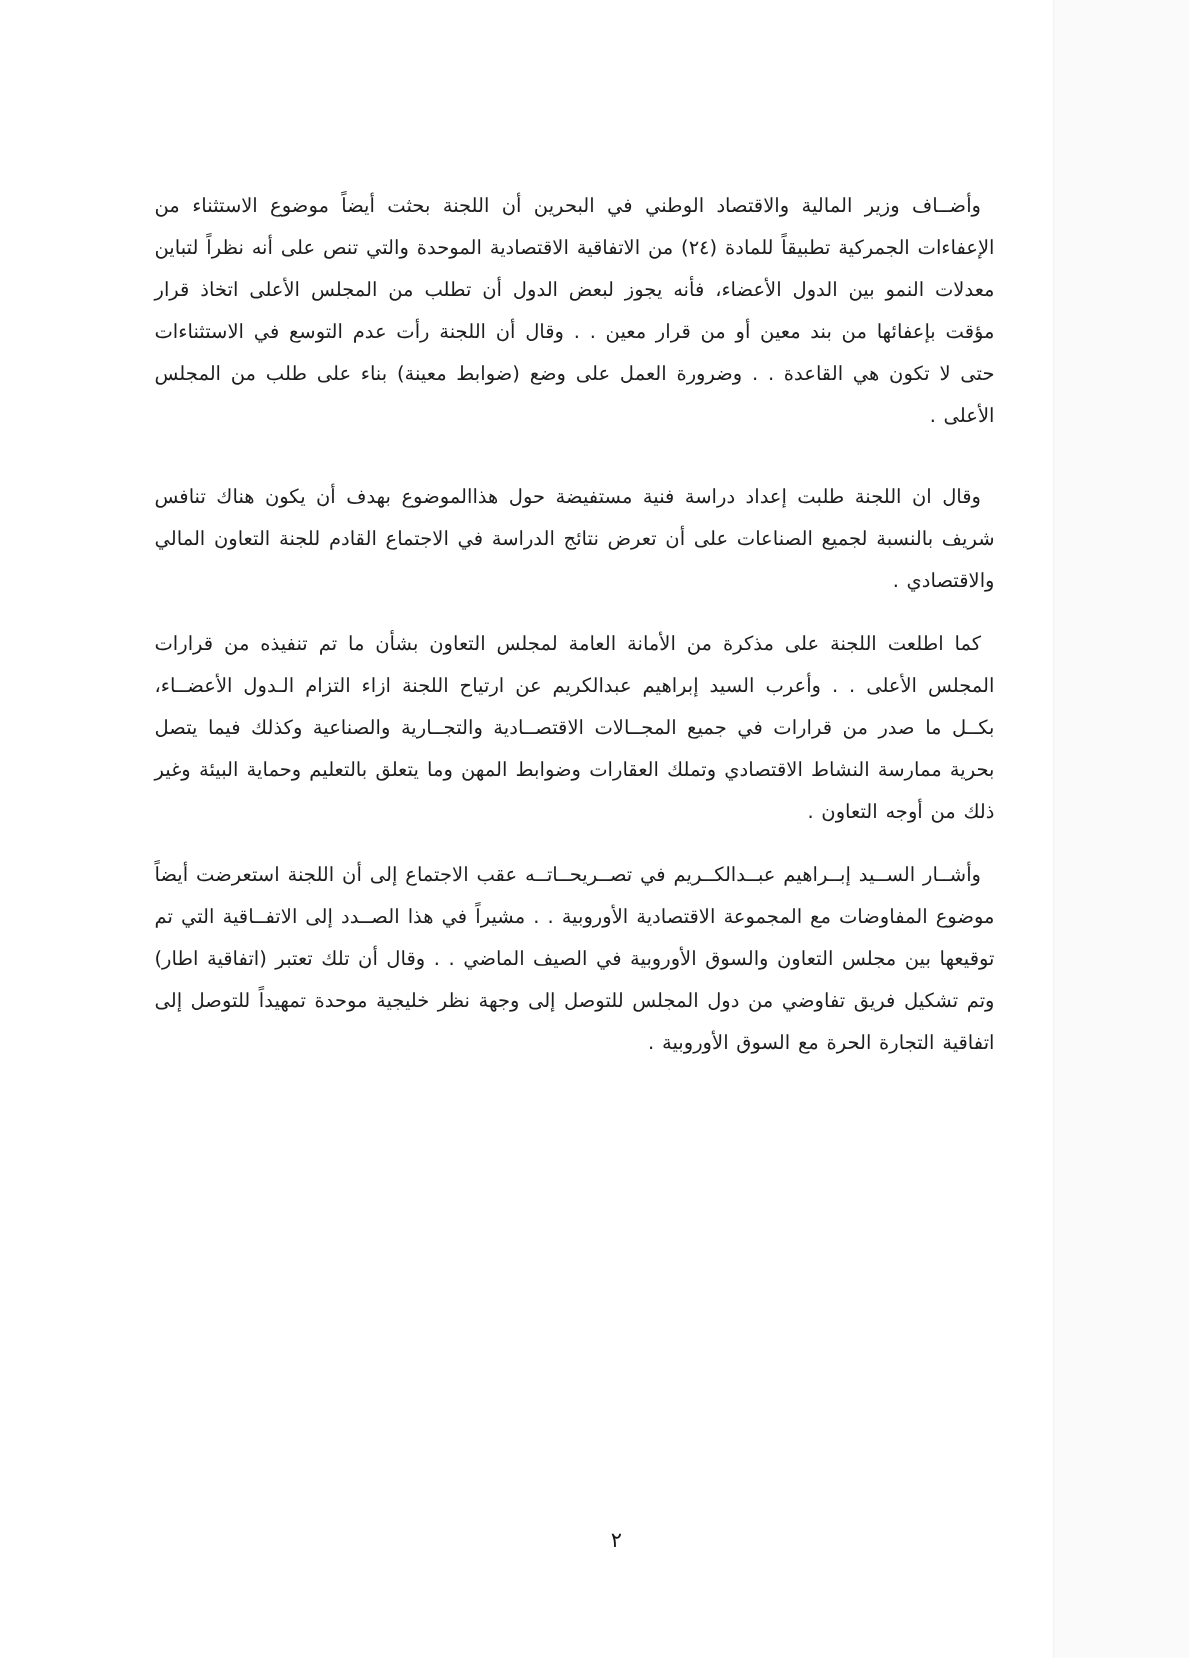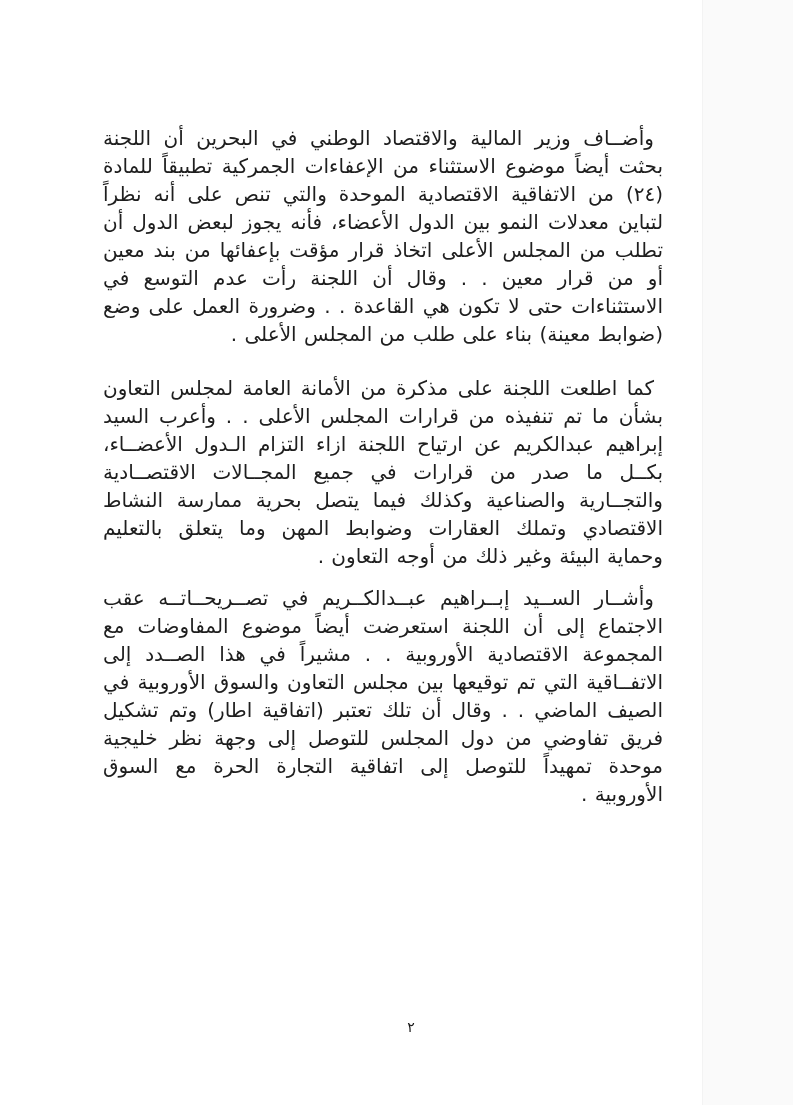--- a/index.html
+++ b/index.html
@@ -30,21 +30,21 @@
     border-left: 1px solid #f3f3f3;
   }
   .content {
     position: absolute;
     top: 124px;
     left: 103px;
     width: 560px;
     direction: rtl;
     text-align: justify;
     color: #1e1e1e;
-    font-size: 20px;
+    font-size: 13px;
     line-height: 28px;
     word-spacing: 1px;
   }
   .content p {
     margin: 0;
     text-indent: 9px;
   }
   .para-1 { margin-bottom: 26px !important; }
   .para-2 { margin-bottom: 48px !important; }
   .para-3 { margin-bottom: 14px !important; }
@@ -61,18 +61,19 @@
   }
 </style>
 </head>
 <body>
 
 <div class="page">
   <div class="scan-band"></div>
 
   <main class="content">
     <p class="para-1">وأضــاف وزير المالية والاقتصاد الوطني في البحرين أن اللجنة بحثت أيضاً موضوع الاستثناء من الإعفاءات الجمركية تطبيقاً للمادة (٢٤) من الاتفاقية الاقتصادية الموحدة والتي تنص على أنه نظراً لتباين معدلات النمو بين الدول الأعضاء، فأنه يجوز لبعض الدول أن تطلب من المجلس الأعلى اتخاذ قرار مؤقت بإعفائها من بند معين أو من قرار معين . . وقال أن اللجنة رأت عدم التوسع في الاستثناءات حتى لا تكون هي القاعدة . . وضرورة العمل على وضع (ضوابط معينة) بناء على طلب من المجلس الأعلى .</p>
+    <p class="para-3">وقال ان اللجنة طلبت إعداد دراسة فنية مستفيضة حول هذاالموضوع بهدف أن يكون هناك تنافس شريف بالنسبة لجميع الصناعات على أن تعرض نتائج الدراسة في الاجتماع القادم للجنة التعاون المالي والاقتصادي .</p>
     <p class="para-4">كما اطلعت اللجنة على مذكرة من الأمانة العامة لمجلس التعاون بشأن ما تم تنفيذه من قرارات المجلس الأعلى . . وأعرب السيد إبراهيم عبدالكريم عن ارتياح اللجنة ازاء التزام الـدول الأعضــاء، بكــل ما صدر من قرارات في جميع المجــالات الاقتصــادية والتجــارية والصناعية وكذلك فيما يتصل بحرية ممارسة النشاط الاقتصادي وتملك العقارات وضوابط المهن وما يتعلق بالتعليم وحماية البيئة وغير ذلك من أوجه التعاون .</p>
     <p class="para-5">وأشــار الســيد إبــراهيم عبــدالكــريم في تصــريحــاتــه عقب الاجتماع إلى أن اللجنة استعرضت أيضاً موضوع المفاوضات مع المجموعة الاقتصادية الأوروبية . . مشيراً في هذا الصــدد إلى الاتفــاقية التي تم توقيعها بين مجلس التعاون والسوق الأوروبية في الصيف الماضي . . وقال أن تلك تعتبر (اتفاقية اطار) وتم تشكيل فريق تفاوضي من دول المجلس للتوصل إلى وجهة نظر خليجية موحدة تمهيداً للتوصل إلى اتفاقية التجارة الحرة مع السوق الأوروبية .</p>
   </main>
 
   <div class="page-number">٢</div>
 </div>
 
 </body></html>

